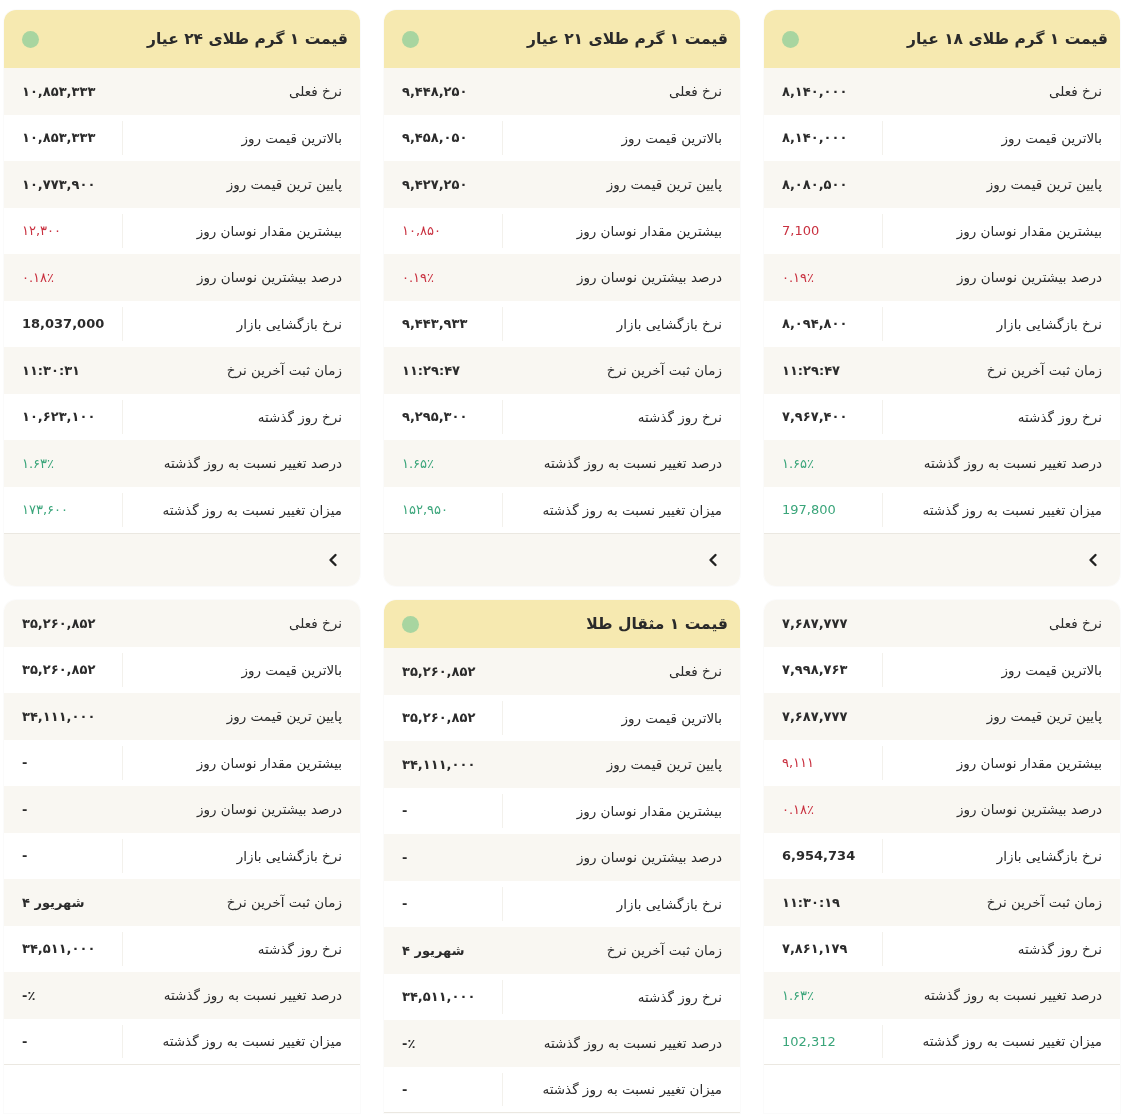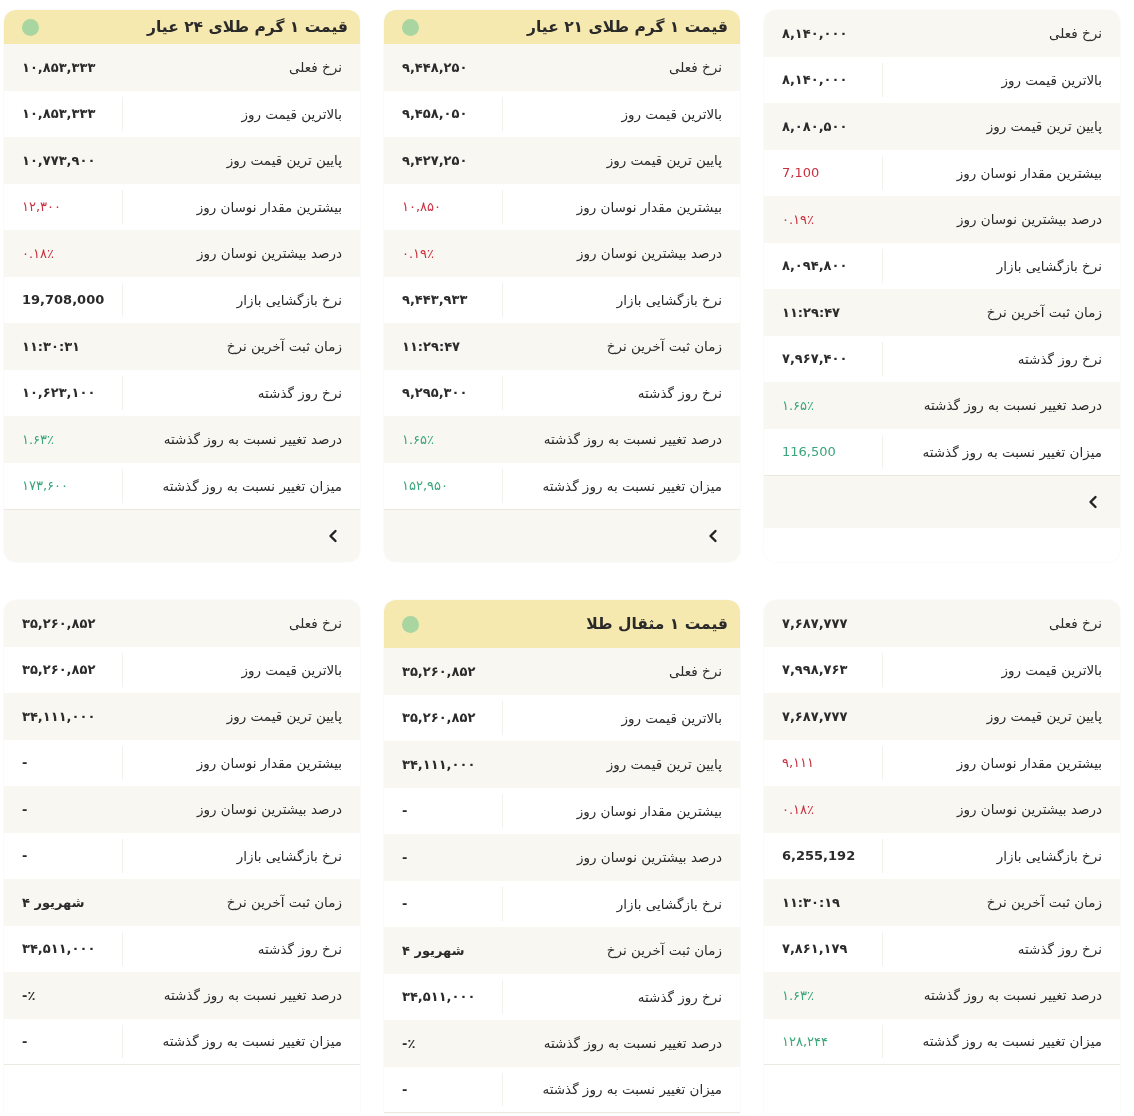--- a/index.html
+++ b/index.html
@@ -2,21 +2,21 @@
 <html><head>
 <meta charset="utf-8">
 <style>
   * { box-sizing: border-box; margin: 0; padding: 0; }
   html, body { width: 1134px; height: 1116px; background: #ffffff; overflow: hidden; }
   body { font-family: "DejaVu Sans", "Liberation Sans", sans-serif; color: #2b2b2b; position: relative; }
   .grid { position: absolute; left: 4px; top: 10px; width: 1116px; display: grid;
           grid-template-columns: repeat(3, 356px); column-gap: 24px; row-gap: 22px; direction: rtl; }
   .card { direction: rtl; border-radius: 12px; overflow: hidden; background: #ffffff;
           box-shadow: 0 0 0 1px rgba(0,0,0,0.015); }
-  .card-header { height: 34px; background: #f6e9b0; display: flex; align-items: center;
+  .card-header { height: 58px; background: #f6e9b0; display: flex; align-items: center;
           justify-content: space-between; padding: 0 12px 0 18px; }
   .card-title { font-size: 15.5px; font-weight: bold; color: #2a2a2a; }
   .status-dot { width: 17px; height: 17px; border-radius: 50%; background: #a8d5a0; }
   .rows { }
   .row { height: 46.5px; display: flex; align-items: center; justify-content: space-between;
          padding: 0 18px 0 18px; position: relative; }
   .row:nth-child(odd) { background: #f9f7f2; }
   .row:nth-child(even) { background: #ffffff; }
   .row:nth-child(even)::after { content: ""; position: absolute; left: 118px; top: 6px; bottom: 6px;
          width: 1px; background: #f3f1ec; }
@@ -30,20 +30,24 @@
   .row2 .card-header { height: 48px; }
   .row2 .card { border-bottom-left-radius: 0; border-bottom-right-radius: 0; }
   .row2 .rows .row:last-child { border-bottom: 1px solid #ebe8e1; }
 </style>
 </head>
 <body>
 
 <div class="grid">
 
   <div class="card">
+    <div class="card-header">
+      <span class="card-title">قیمت ۱ گرم طلای ۱۸ عیار</span>
+      <span class="status-dot"></span>
+    </div>
     <div class="rows">
       <div class="row">
           <span class="label">نرخ فعلی</span>
           <span class="value">۸,۱۴۰,۰۰۰</span>
         </div>
       <div class="row">
           <span class="label">بالاترین قیمت روز</span>
           <span class="value">۸,۱۴۰,۰۰۰</span>
         </div>
       <div class="row">
@@ -69,21 +73,21 @@
       <div class="row">
           <span class="label">نرخ روز گذشته</span>
           <span class="value">۷,۹۶۷,۴۰۰</span>
         </div>
       <div class="row">
           <span class="label">درصد تغییر نسبت به روز گذشته</span>
           <span class="value green">۱.۶۵٪</span>
         </div>
       <div class="row">
           <span class="label">میزان تغییر نسبت به روز گذشته</span>
-          <span class="value green">116,500</span>
+          <span class="value green">197,800</span>
         </div>
     </div>
     <div class="card-footer">
       <span class="chevron">
         <svg width="12" height="14" viewBox="0 0 12 14">
             <path d="M8.5 2 L3.5 7 L8.5 12" fill="none" stroke="#222" stroke-width="2.4" stroke-linecap="round" stroke-linejoin="round"></path>
           </svg>
       </span>
     </div>
   </div>
@@ -165,21 +169,21 @@
       <div class="row">
           <span class="label">بیشترین مقدار نوسان روز</span>
           <span class="value red">۱۲,۳۰۰</span>
         </div>
       <div class="row">
           <span class="label">درصد بیشترین نوسان روز</span>
           <span class="value red">۰.۱۸٪</span>
         </div>
       <div class="row">
           <span class="label">نرخ بازگشایی بازار</span>
-          <span class="value">19,708,000</span>
+          <span class="value">18,037,000</span>
         </div>
       <div class="row">
           <span class="label">زمان ثبت آخرین نرخ</span>
           <span class="value">۱۱:۳۰:۳۱</span>
         </div>
       <div class="row">
           <span class="label">نرخ روز گذشته</span>
           <span class="value">۱۰,۶۲۳,۱۰۰</span>
         </div>
       <div class="row">
@@ -220,37 +224,37 @@
       <div class="row">
           <span class="label">بیشترین مقدار نوسان روز</span>
           <span class="value red">۹,۱۱۱</span>
         </div>
       <div class="row">
           <span class="label">درصد بیشترین نوسان روز</span>
           <span class="value red">۰.۱۸٪</span>
         </div>
       <div class="row">
           <span class="label">نرخ بازگشایی بازار</span>
-          <span class="value">6,255,192</span>
+          <span class="value">6,954,734</span>
         </div>
       <div class="row">
           <span class="label">زمان ثبت آخرین نرخ</span>
           <span class="value">۱۱:۳۰:۱۹</span>
         </div>
       <div class="row">
           <span class="label">نرخ روز گذشته</span>
           <span class="value">۷,۸۶۱,۱۷۹</span>
         </div>
       <div class="row">
           <span class="label">درصد تغییر نسبت به روز گذشته</span>
           <span class="value green">۱.۶۳٪</span>
         </div>
       <div class="row">
           <span class="label">میزان تغییر نسبت به روز گذشته</span>
-          <span class="value green">۱۲۸,۲۴۴</span>
+          <span class="value green">102,312</span>
         </div>
     </div>
   </div>
 
   <div class="card">
     <div class="card-header">
       <span class="card-title">قیمت ۱ مثقال طلا</span>
       <span class="status-dot"></span>
     </div>
     <div class="rows">

